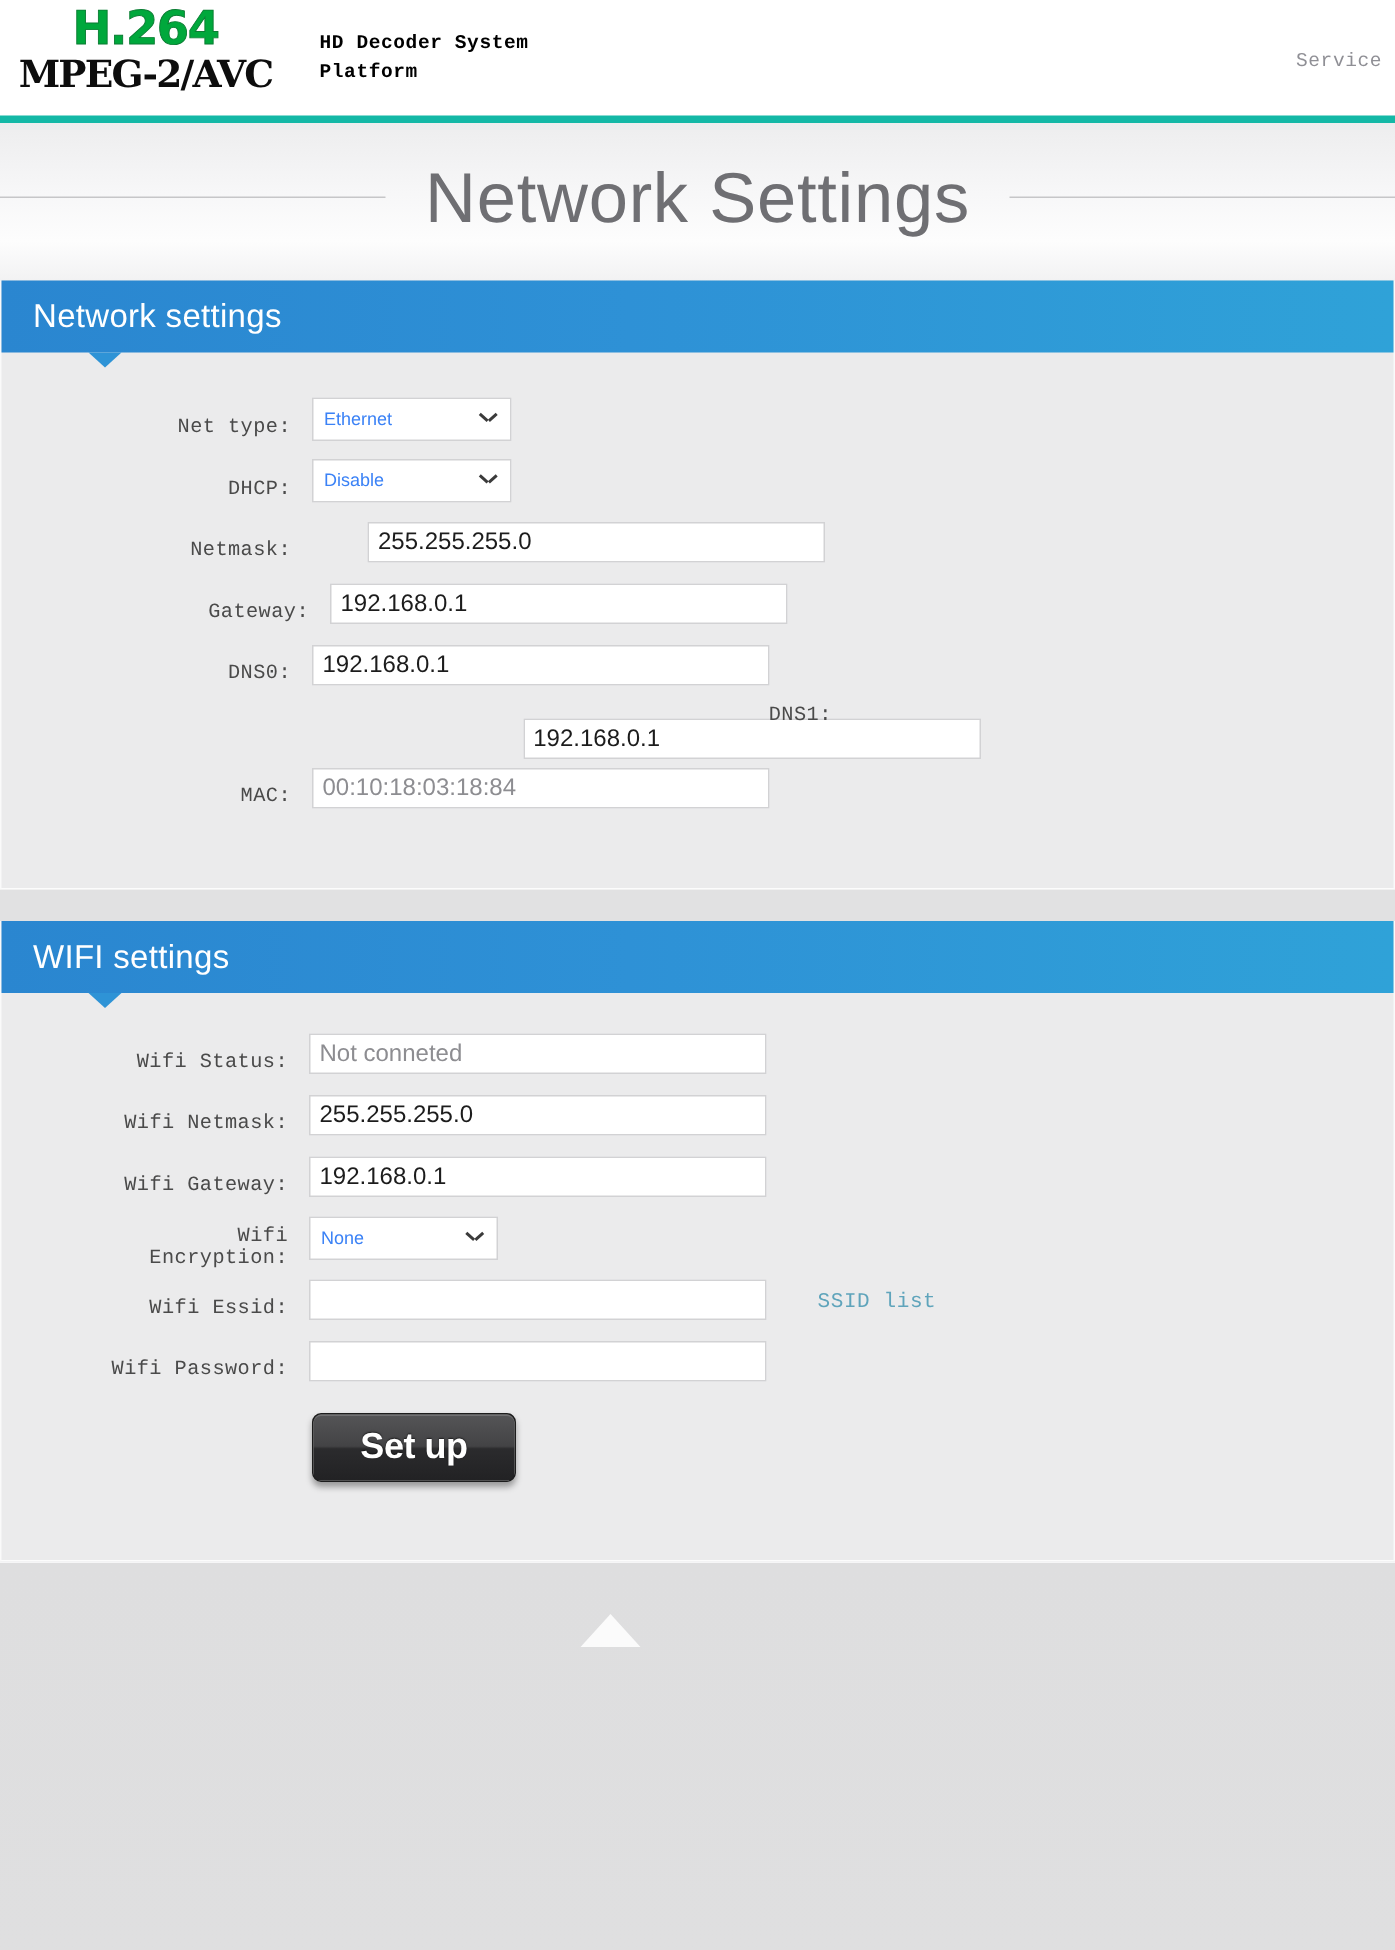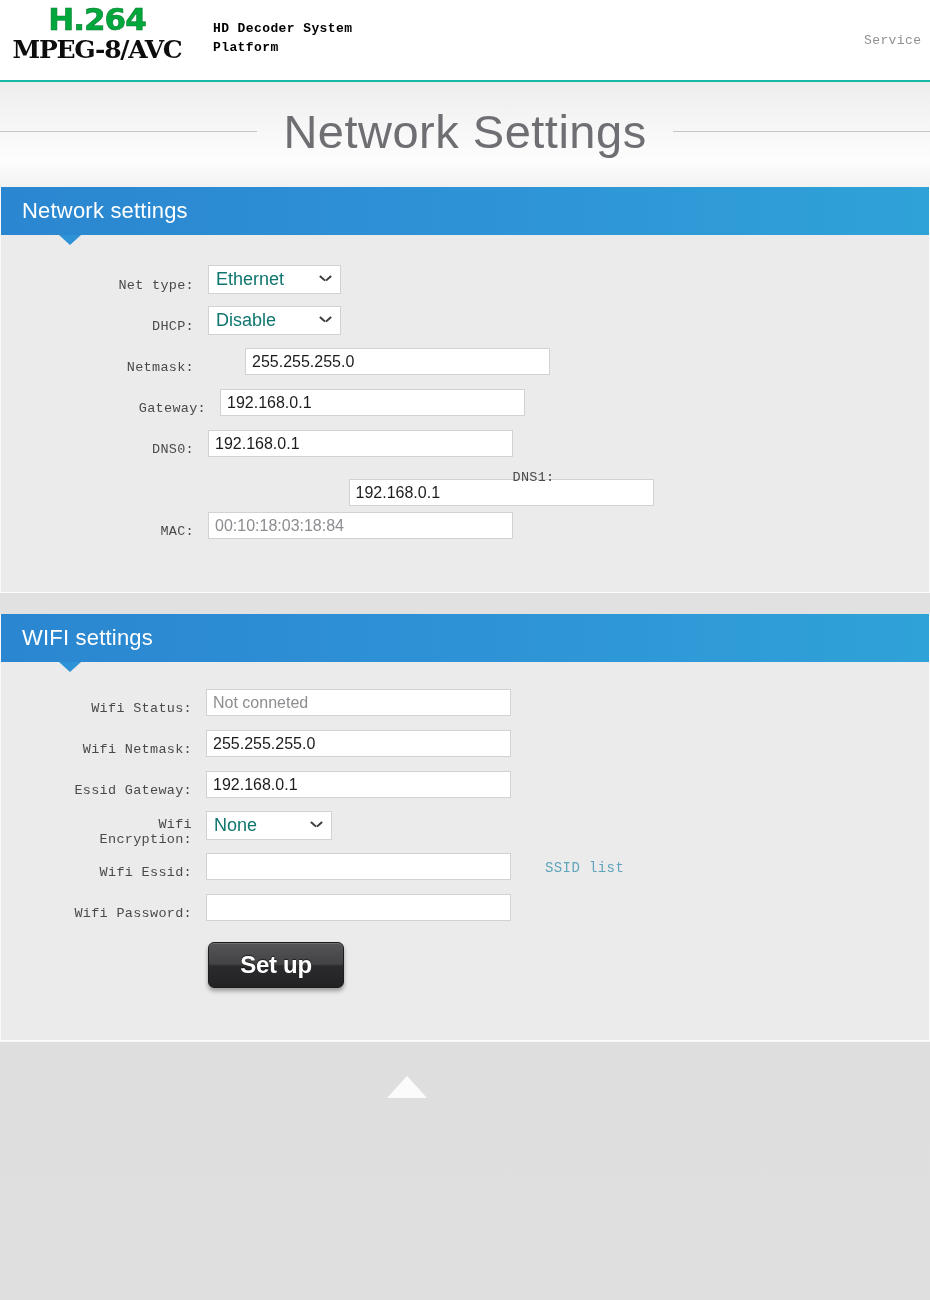--- a/index.html
+++ b/index.html
@@ -10,21 +10,21 @@
     overflow: hidden;
     background: #e1e1e2;
     font-family: "Liberation Sans", sans-serif;
   }
 
   
   .topbar {
     position: relative;
     height: 82px;
     background: #ffffff;
-    border-bottom: 2px solid #14b8a6;
+    border-bottom: 5px solid #14b8a6;
   }
   .logo {
     position: absolute;
     left: 8px; top: 4px;
     width: 178px;
     text-align: center;
     line-height: 1;
   }
   .logo-h264 {
     font-family: "DejaVu Sans", sans-serif;
@@ -155,22 +155,22 @@
 
   .sel {
     position: relative;
     display: inline-block;
     height: 29px;
     background: #ffffff;
     border: 1px solid #d2d2d4;
   }
   .sel .selval {
     font-family: "Liberation Sans", sans-serif;
-    font-size: 18px;
-    color: #0f766e;
+    font-size: 12px;
+    color: #3b82f6;
     line-height: 27px;
     padding-left: 7px;
     display: block;
   }
   .sel .chev {
     position: absolute;
     right: 9px; top: 9px;
     width: 11px; height: 7px;
   }
   .sel .chev::before,
@@ -231,21 +231,21 @@
     border-right: 20px solid transparent;
     border-bottom: 22px solid #fbfbfb;
   }
 </style>
 </head>
 <body>
 
 <div class="topbar">
   <div class="logo">
     <span class="logo-h264">H.264</span>
-    <span class="logo-mpeg">MPEG-8/AVC</span>
+    <span class="logo-mpeg">MPEG-2/AVC</span>
   </div>
   <div class="topbar-sub">HD Decoder System Platform</div>
   <div class="topbar-service">Service a</div>
 </div>
 
 <div class="titleband">
   <div class="titleband-inner">
     <div class="title-rule"></div>
     <div class="page-title">Network Settings</div>
     <div class="title-rule"></div>
@@ -299,21 +299,21 @@
   <div class="panel-body" style="padding-top:20px;">
       <div class="frow" style="padding-left: 70px;">
         <div class="flabel" style="width: 135px;">Wifi Status:</div>
         <div class="fctl"><input type="text" class="tbox readonly" readonly="" value="Not conneted" style="width: 305px;"></div>
       </div>
       <div class="frow" style="padding-left: 70px;">
         <div class="flabel" style="width: 135px;">Wifi Netmask:</div>
         <div class="fctl"><input type="text" class="tbox" value="255.255.255.0" style="width: 305px;"></div>
       </div>
       <div class="frow" style="padding-left: 70px;">
-        <div class="flabel" style="width: 135px;">Essid Gateway:</div>
+        <div class="flabel" style="width: 135px;">Wifi Gateway:</div>
         <div class="fctl"><input type="text" class="tbox" value="192.168.0.1" style="width: 305px;"></div>
       </div>
       <div class="frow" style="padding-left: 70px;">
         <div class="flabel" style="width: 135px;">Wifi Encryption:</div>
         <div class="fctl"><div class="sel" style="width: 126px;"><span class="selval">None</span><span class="chev"></span></div></div>
       </div>
       <div class="frow" style="padding-left: 70px;">
         <div class="flabel" style="width: 135px;">Wifi Essid:</div>
         <div class="fctl"><input type="text" class="tbox" style="width: 305px;"><span class="ssid-link">SSID list</span></div>
       </div>

